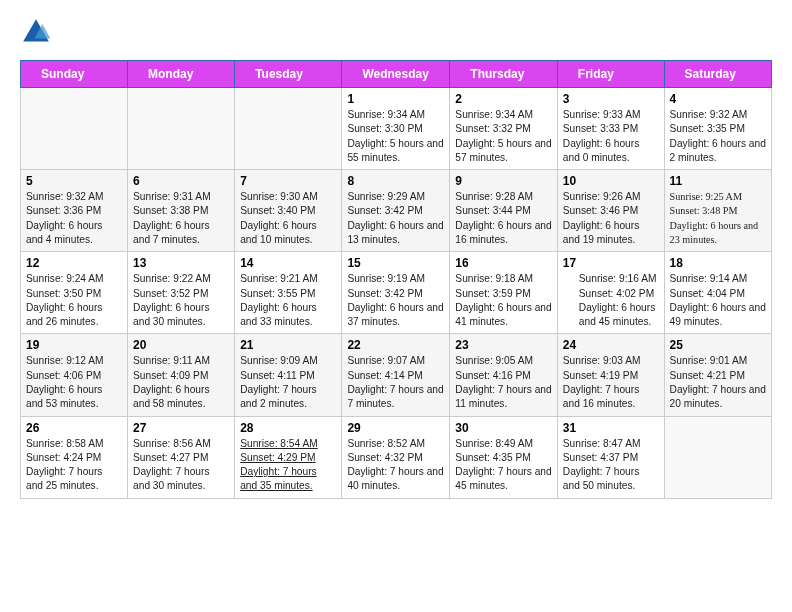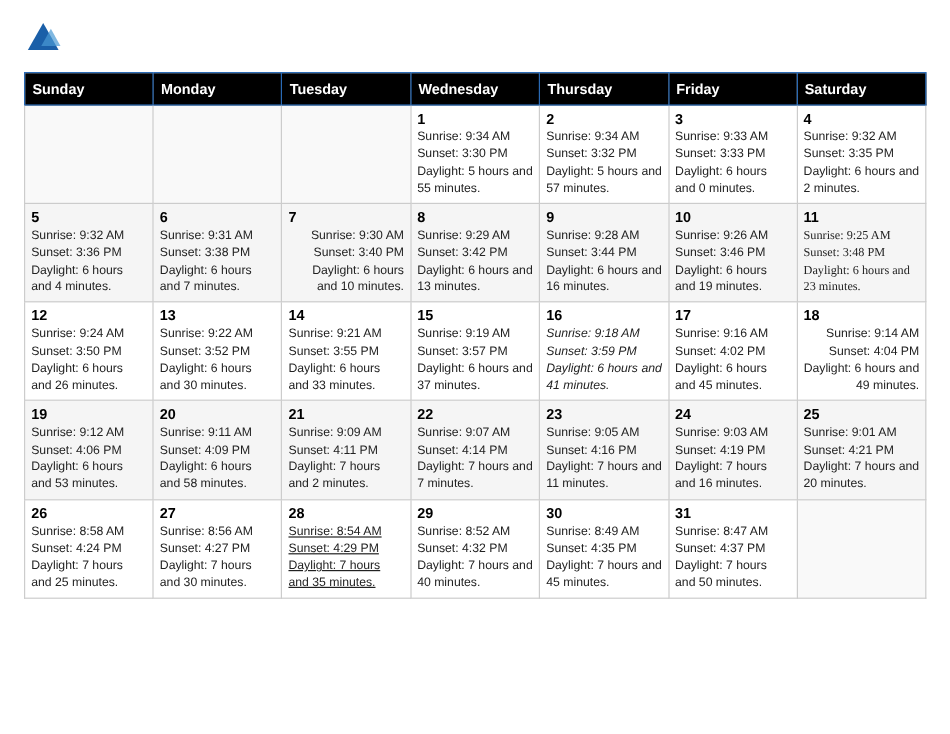--- a/index.html
+++ b/index.html
@@ -51,24 +51,24 @@
     .title-location {
       font-size: 15px;
       color: #333;
     }
     table {
       width: 100%;
       border-collapse: collapse;
       font-size: 10.5px;
     }
     thead tr th {
-      background-color: #000000;
+      background-color: #d946ef;
       color: #fff;
       text-align: left;
-      padding: 6px 6px;
+      padding: 6px 20px;
       font-size: 12px;
       font-weight: bold;
       border: 1px solid #2a6ab5;
     }
     tbody tr td {
       border: 1px solid #ccc;
       vertical-align: top;
       padding: 4px 5px;
       width: 108px;
       min-height: 80px;
@@ -161,21 +161,21 @@
 Daylight: 6 hours and 4 minutes.</div>
         </td>
         <td>
           <div class="day-num">6</div>
           <div class="day-info" style="white-space: pre-line;">Sunrise: 9:31 AM
 Sunset: 3:38 PM
 Daylight: 6 hours and 7 minutes.</div>
         </td>
         <td>
           <div class="day-num">7</div>
-          <div class="day-info" style="white-space: pre-line; text-align: right;">Sunrise: 9:30 AM
+          <div class="day-info" style="white-space: pre-line;">Sunrise: 9:30 AM
 Sunset: 3:40 PM
 Daylight: 6 hours and 10 minutes.</div>
         </td>
         <td>
           <div class="day-num">8</div>
           <div class="day-info" style="white-space: pre-line;">Sunrise: 9:29 AM
 Sunset: 3:42 PM
 Daylight: 6 hours and 13 minutes.</div>
         </td>
         <td>
@@ -212,38 +212,38 @@
         </td>
         <td>
           <div class="day-num">14</div>
           <div class="day-info" style="white-space: pre-line;">Sunrise: 9:21 AM
 Sunset: 3:55 PM
 Daylight: 6 hours and 33 minutes.</div>
         </td>
         <td>
           <div class="day-num">15</div>
           <div class="day-info" style="white-space: pre-line;">Sunrise: 9:19 AM
-Sunset: 3:57 PM
+Sunset: 3:42 PM
 Daylight: 6 hours and 37 minutes.</div>
         </td>
         <td>
           <div class="day-num">16</div>
-          <div class="day-info" style="white-space: pre-line; font-style: italic;">Sunrise: 9:18 AM
+          <div class="day-info" style="white-space: pre-line;">Sunrise: 9:18 AM
 Sunset: 3:59 PM
 Daylight: 6 hours and 41 minutes.</div>
         </td>
         <td>
           <div class="day-num">17</div>
-          <div class="day-info" style="white-space: pre-line;">Sunrise: 9:16 AM
+          <div class="day-info" style="white-space: pre-line; margin-left: 16px;">Sunrise: 9:16 AM
 Sunset: 4:02 PM
 Daylight: 6 hours and 45 minutes.</div>
         </td>
         <td>
           <div class="day-num">18</div>
-          <div class="day-info" style="white-space: pre-line; text-align: right;">Sunrise: 9:14 AM
+          <div class="day-info" style="white-space: pre-line;">Sunrise: 9:14 AM
 Sunset: 4:04 PM
 Daylight: 6 hours and 49 minutes.</div>
         </td>
       </tr>
       <tr>
         <td>
           <div class="day-num">19</div>
           <div class="day-info" style="white-space: pre-line;">Sunrise: 9:12 AM
 Sunset: 4:06 PM
 Daylight: 6 hours and 53 minutes.</div>

